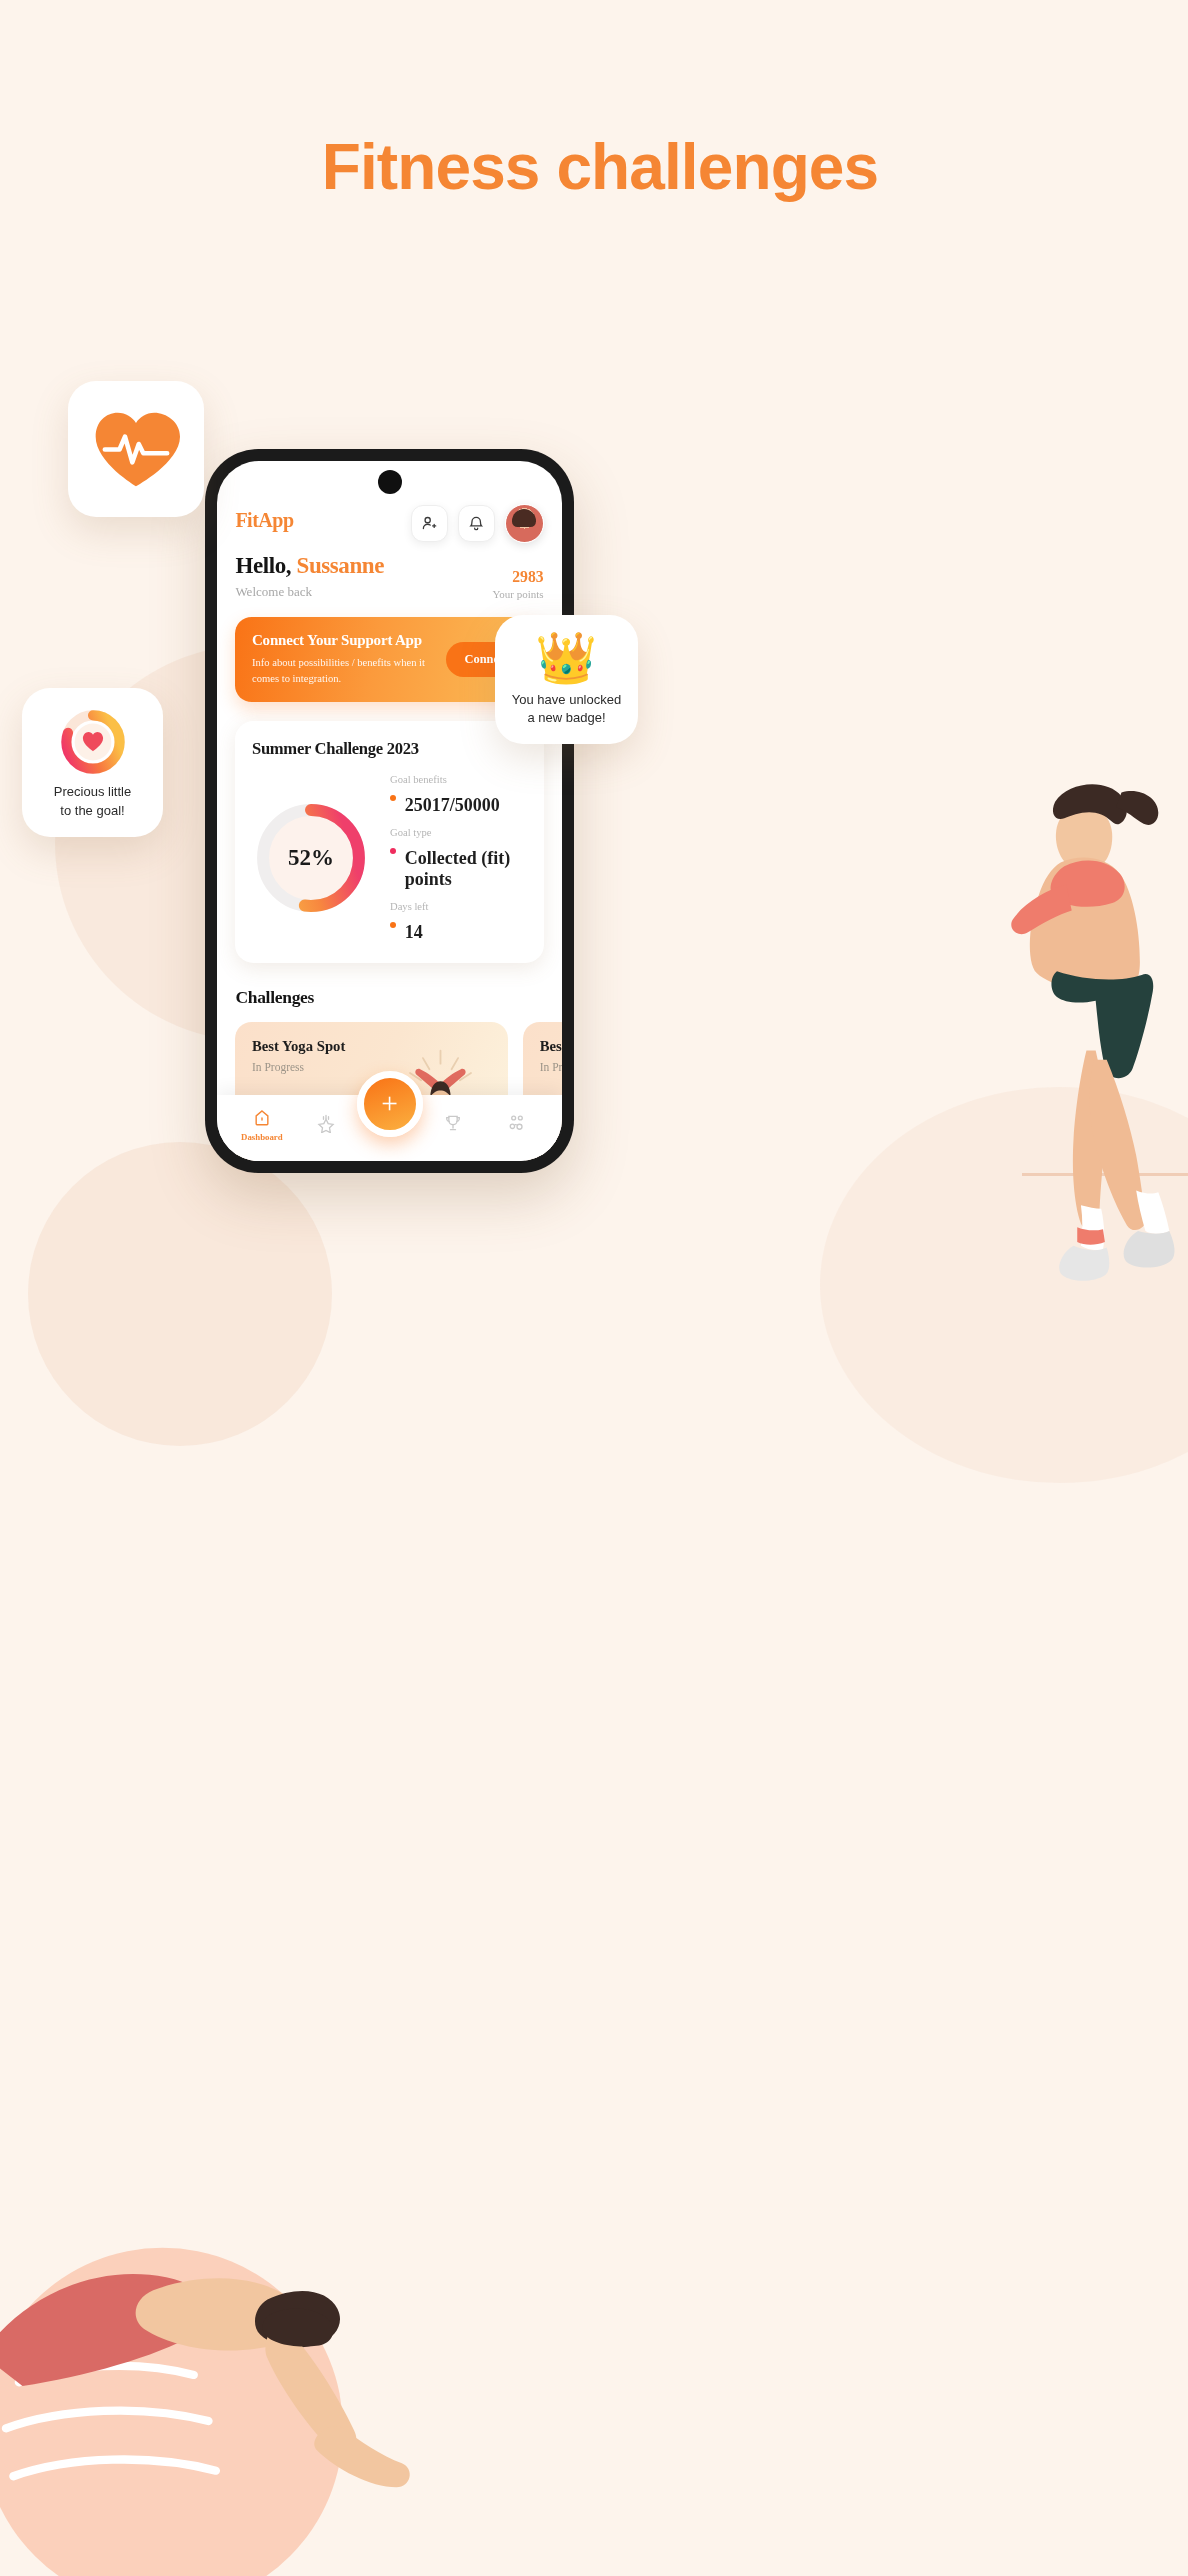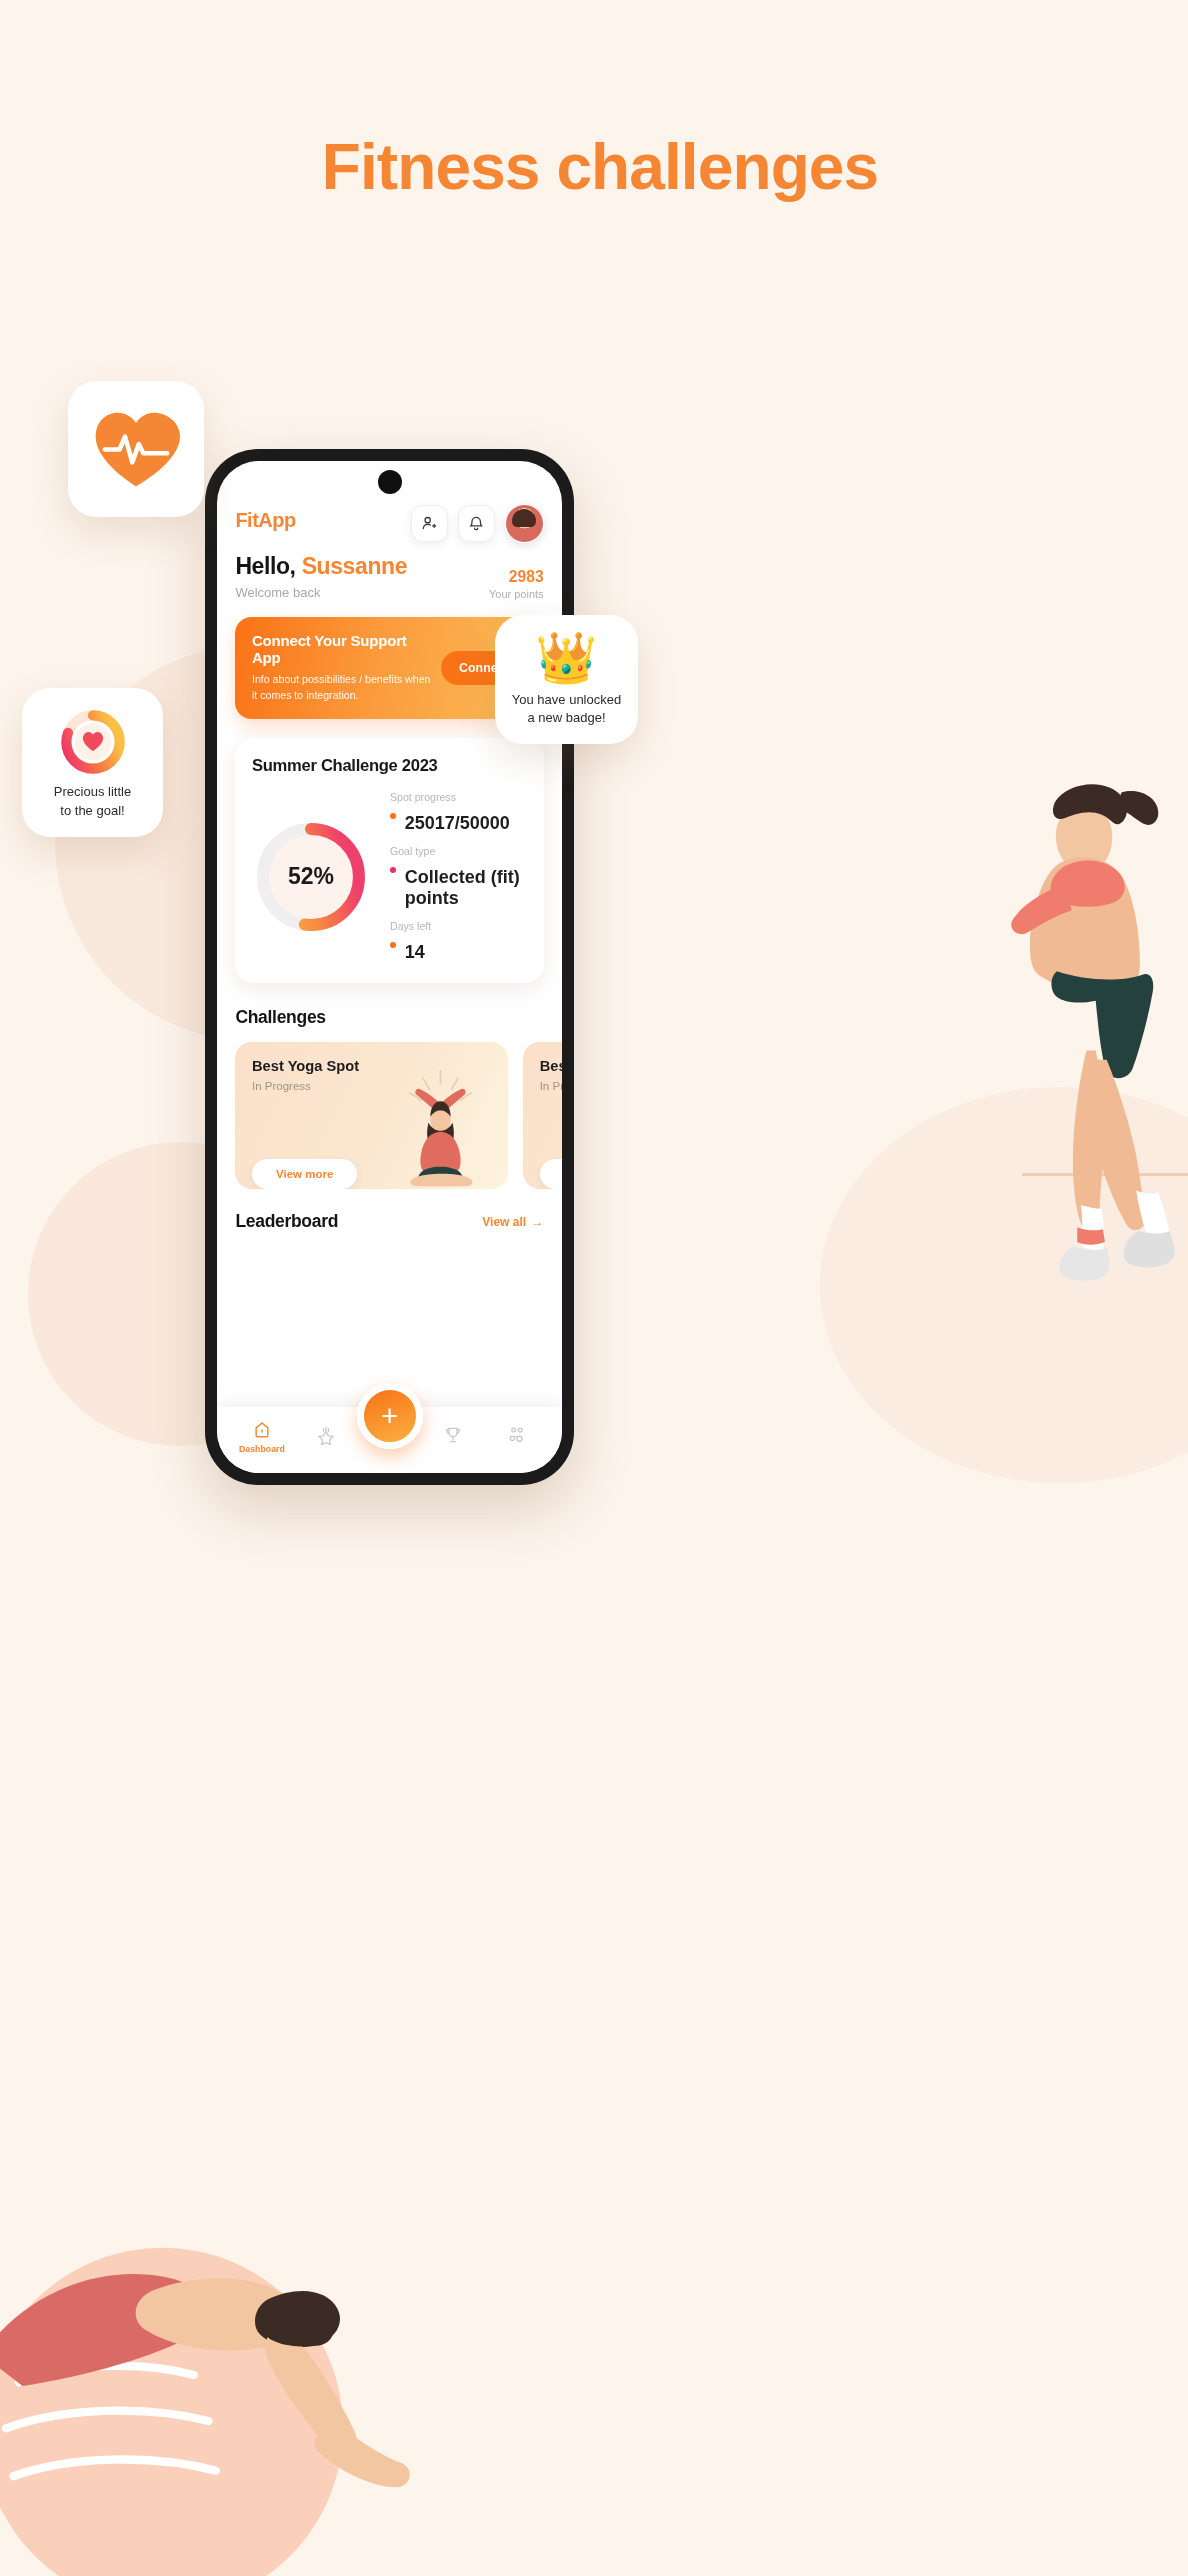--- a/index.html
+++ b/index.html
@@ -26,26 +26,27 @@
     padding-left: 12px;
   }
   .hl-orange { color: #f58634; }
   .hl-pink   { color: #ec2f71; }
   .hl-line { display: block; }
 
   
   .phone {
     position: absolute;
     left: 205px; top: 449px;
-    width: 369px; height: 1036px;
+    width: 369px; height: 724px;
     background: #1b1b1b;
     border-radius: 53px;
     padding: 12px;
     box-shadow: 0 24px 55px rgba(120,80,40,.22);
     z-index: 5;
+    font-family: Liberation Serif, serif;
   }
   .phone-screen {
     position: relative;
     width: 100%; height: 100%;
     background: #ffffff;
     border-radius: 42px;
     overflow: hidden;
   }
   .notch {
     position: absolute; left: 50%; top: 9.2px; transform: translateX(-50%);
@@ -284,21 +285,21 @@
                 </linearGradient>
               </defs>
               <circle cx="64" cy="64" r="52" fill="#fdf2ec"></circle>
               <circle cx="64" cy="64" r="52" fill="none" stroke="#f0eeee" stroke-width="13"></circle>
               <circle id="ringArc" cx="64" cy="64" r="52" fill="none" stroke="url(#ringGrad)" stroke-width="13" stroke-linecap="round" stroke-dasharray="326.7" stroke-dashoffset="156.8"></circle>
             </svg>
             <div class="ring-label">52%</div>
           </div>
           <div class="stats">
             <div class="stat-block">
-              <div class="stat-lbl">Spot progress</div>
+              <div class="stat-lbl">Goal benefits</div>
               <div class="stat-val">
                 <span class="dot" style="background:#f97316"></span>
                 <span>25017/50000</span>
               </div>
             </div>
             <div class="stat-block">
               <div class="stat-lbl">Goal type</div>
               <div class="stat-val">
                 <span class="dot" style="background:#ef2d5e"></span>
                 <span>Collected (fit) points</span>

